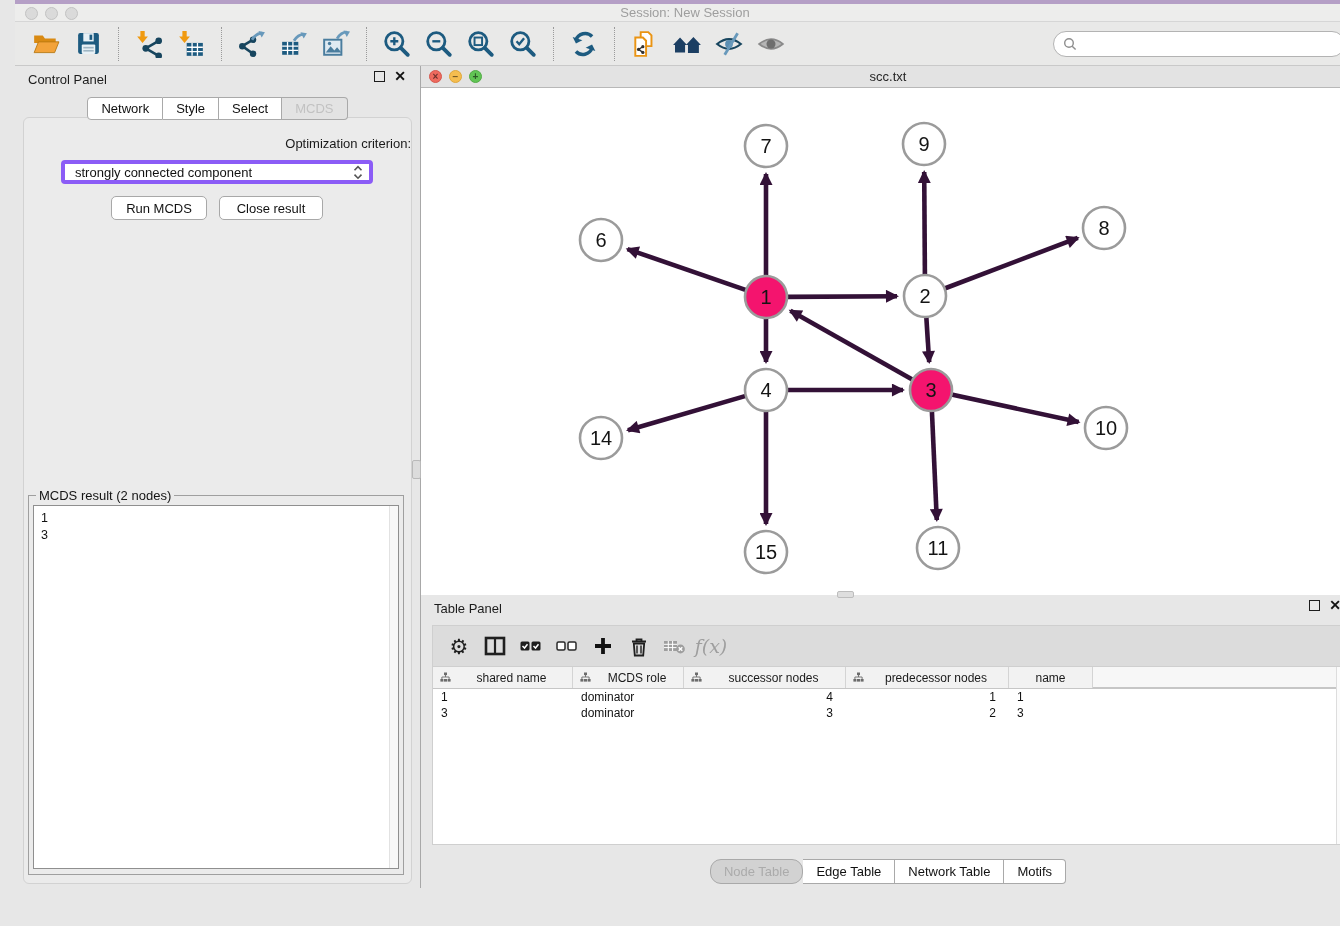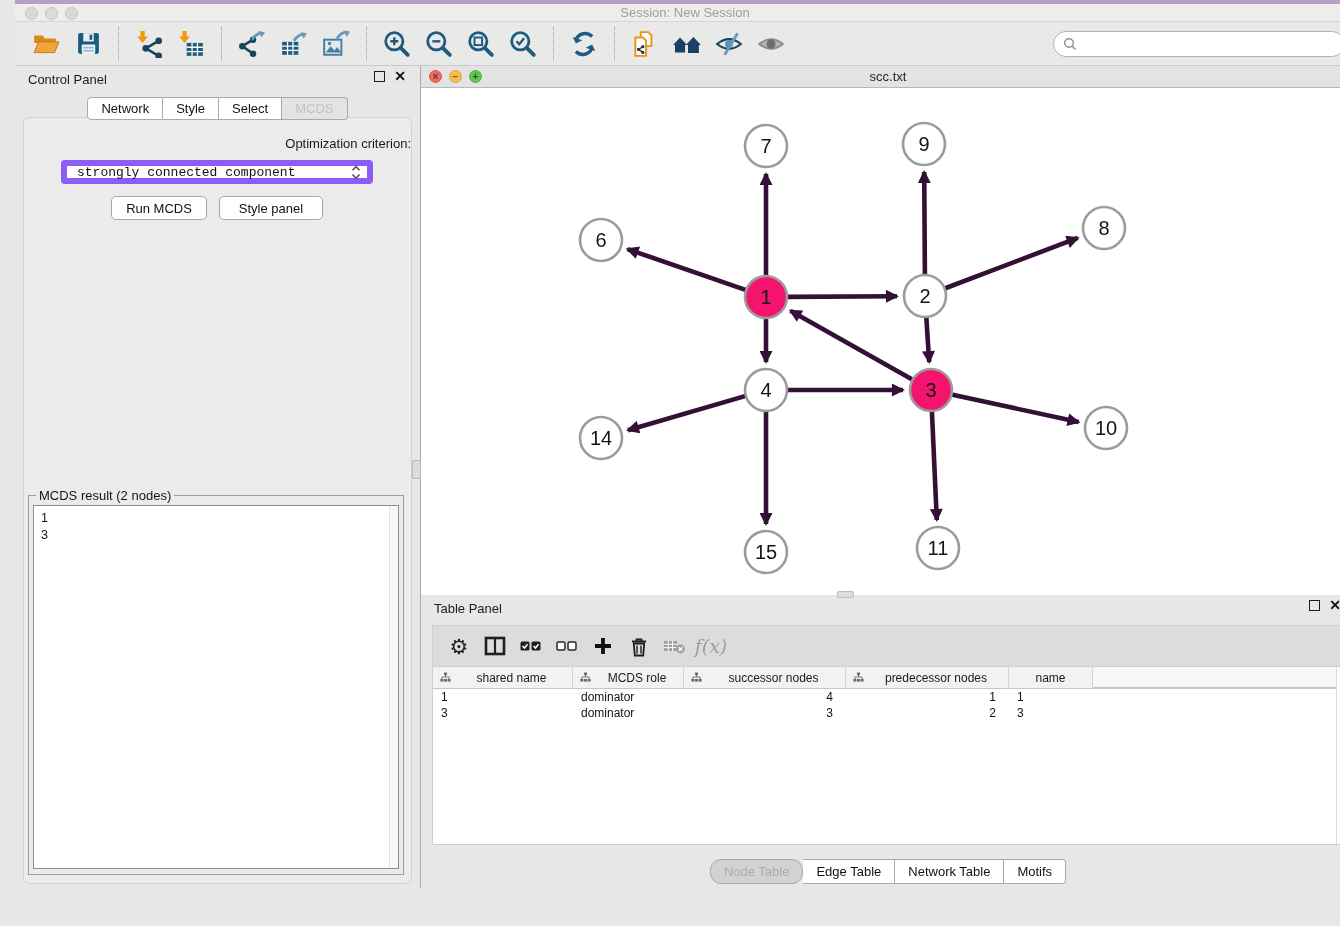--- a/index.html
+++ b/index.html
@@ -38,21 +38,21 @@
   .tab { font-size:13px; color:#111; background:#fff; border:1px solid #a9a9a9; border-left:none;
     padding:3px 13px; cursor:default; }
   .tab:first-child { border-left:1px solid #a9a9a9; border-radius:4px 0 0 4px; }
   .tab:last-child { border-radius:0 4px 4px 0; }
   .cp-tabs .tab.active { background:#e3e3e3; color:#c2c2c2; }
 
   .cp-content { position:absolute; left:8px; right:8px; top:51px; bottom:4px; background:#ebebeb;
     border:1px solid #d2d2d2; border-radius:6px; }
   .opt-label { position:absolute; left:0; right:0; top:18px; text-align:right; font-size:13px; color:#1a1a1a; }
   .dropdown { position:absolute; left:37px; top:42px; width:312px; height:24px; background:#fff;
-    border:6px solid #8b5cf6; border-radius:4px; display:flex; align-items:center; padding:0 6px 0 10px;font-family:Liberation Mono, monospace; }
+    border:4px solid #8b5cf6; border-radius:4px; display:flex; align-items:center; padding:0 6px 0 10px; }
   .dropdown .dd-value { flex:1; font-size:13px; color:#111; }
   .btn { position:absolute; height:24px; background:#fff; border:1px solid #a8a8a8; border-radius:5px;
     font-size:13px; color:#111; display:flex; align-items:center; justify-content:center; }
   .btn-run { left:87px; top:78px; width:96px; }
   .btn-close { left:195px; top:78px; width:104px; }
 
   .result-box { position:absolute; left:4px; right:7px; top:377px; bottom:8px; border:1px solid #9f9f9f; }
   .result-legend { position:absolute; top:-8px; left:7px; background:#ebebeb; padding:0 3px;
     font-size:13px; color:#141414; }
   .result-inner { position:absolute; left:4px; right:4px; top:9px; bottom:5px; background:#fff;
@@ -284,21 +284,21 @@
     <div class="cp-content">
       <div class="opt-label">Optimization criterion:</div>
       <div class="dropdown">
         <span class="dd-value">strongly connected component</span>
         <svg width="10" height="15" viewBox="0 0 10 15">
           <path d="M1.5 5.2L5 1.6 8.5 5.2" fill="none" stroke="#555" stroke-width="1.6"></path>
           <path d="M1.5 9.6L5 13.2 8.5 9.6" fill="none" stroke="#555" stroke-width="1.6"></path>
         </svg>
       </div>
       <div class="btn btn-run">Run MCDS</div>
-      <div class="btn btn-close">Style panel</div>
+      <div class="btn btn-close">Close result</div>
       <div class="result-box">
         <span class="result-legend">MCDS result (2 nodes)</span>
         <div class="result-inner">
           <div class="result-lines" id="result-lines">
               <div>1</div>
               <div>3</div>
             </div>
           <div class="result-scroll"></div>
         </div>
       </div>

